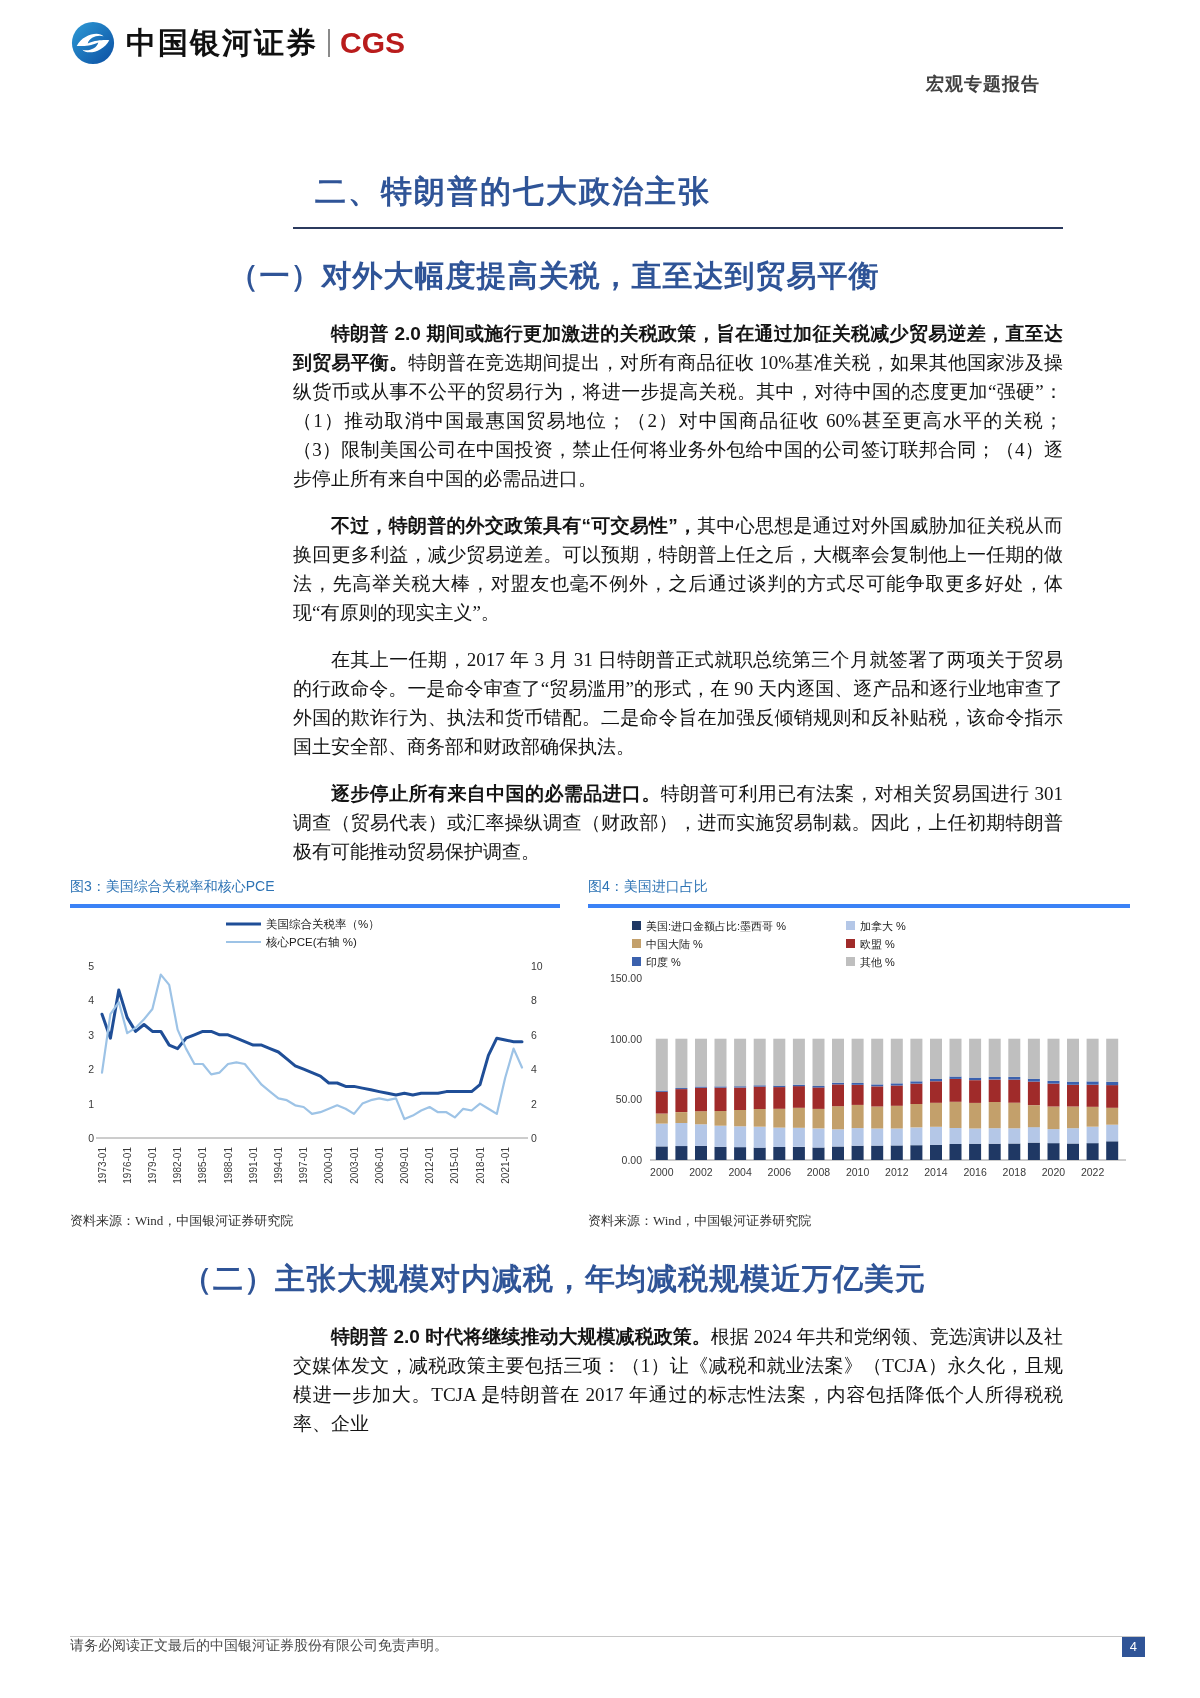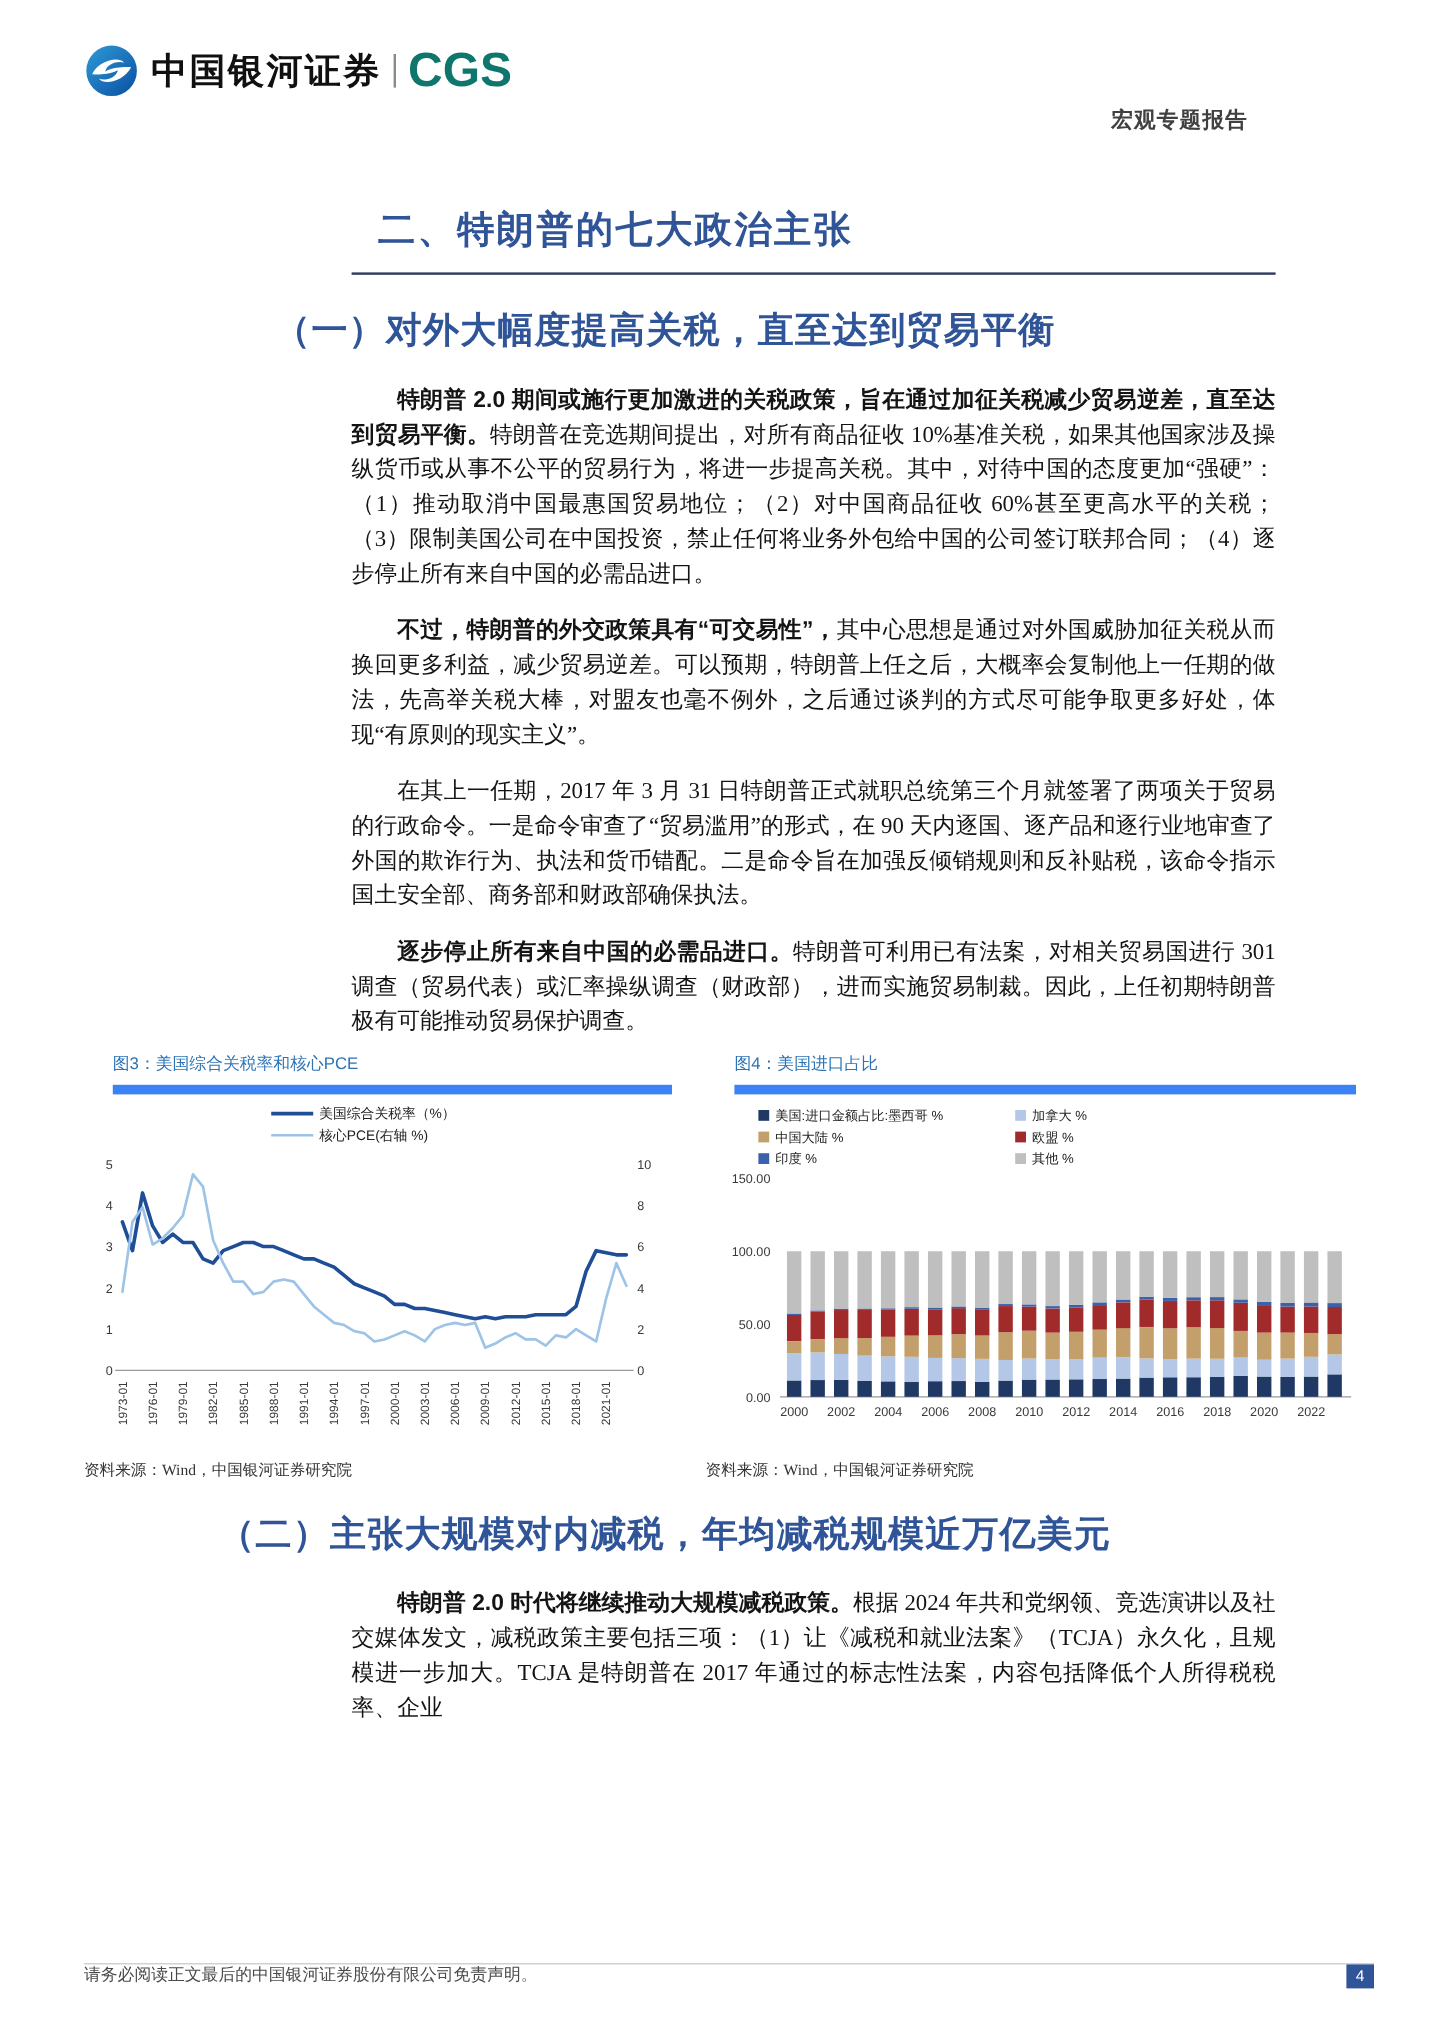--- a/index.html
+++ b/index.html
@@ -3,44 +3,44 @@
 <meta charset="utf-8">
 <style>
   html,body { margin:0; padding:0; background:#ffffff; }
   * { box-sizing:border-box; }
   .page {
     position:relative; width:1200px; height:1698px; margin:0 auto;
     background:#ffffff; overflow:hidden;
     font-family:"Liberation Serif","DejaVu Serif",serif; color:#111111;
   }
   
-  .header { position:absolute; top:36px; left:70px; right:70px; height:84px; }
+  .header { position:absolute; top:20px; left:70px; right:70px; height:84px; }
   .logo { display:flex; align-items:center; }
   .logo-mark { width:46px; height:46px; display:inline-block; }
   .logo-cn { font-family:"Liberation Sans","DejaVu Sans",sans-serif; font-weight:700; font-size:30px; color:#101010; letter-spacing:2px; margin-left:10px; }
   .logo-sep { width:2px; height:28px; background:#8a8a8a; margin:0 10px; }
-  .logo-en { font-family:"Liberation Sans","DejaVu Sans",sans-serif; font-weight:700; font-size:40px; color:#0f766e; }
+  .logo-en { font-family:"Liberation Sans","DejaVu Sans",sans-serif; font-weight:700; font-size:30px; color:#b91c1c; }
   .report-type { position:absolute; top:52px; right:90px; font-family:"Liberation Serif","DejaVu Serif",serif; font-weight:700; font-size:18px; color:#404040; letter-spacing:1px; }
   
   .block { position:absolute; left:0; width:1108px; }
   .content1 { top:172px; }
   .content2 { top:1258px; }
   .col { margin-left:293px; width:770px; }
   .h1 { font-family:"Liberation Sans","DejaVu Sans",sans-serif; font-weight:700; font-size:31px; line-height:1.3; color:#2F5497; margin:0 0 0 315px; letter-spacing:2px; }
   .rule { height:2px; background:#2B3A5E; margin-top:15px; }
   .h2 { font-family:"Liberation Sans","DejaVu Sans",sans-serif; font-weight:700; font-size:30px; line-height:1.4; color:#2F5497; text-align:center; margin:26px 0 0 0; letter-spacing:1px; }
   p.body { font-size:19px; line-height:29px; text-align:justify; text-indent:2em; margin:0 0 18px 293px; width:770px; color:#141414; }
   p.body.first { margin-top:22px; }
   p.body strong { font-family:"Liberation Sans","DejaVu Sans",sans-serif; font-weight:700; }
   
   .figures { position:absolute; top:878px; left:70px; width:1060px; display:flex; }
   .fig { margin:0; padding:0; }
   .fig.left { width:490px; margin-right:28px; }
   .fig.right { width:542px; }
-  .fig-title { font-family:"Liberation Sans","DejaVu Sans",sans-serif; font-size:14px; color:#2E74B5; padding-bottom:8px; border-bottom:8px solid #3b82f6;margin-left:24px; }
+  .fig-title { font-family:"Liberation Sans","DejaVu Sans",sans-serif; font-size:14px; color:#2E74B5; padding-bottom:8px; border-bottom:4px solid #3b82f6; }
   .fig-svg { display:block; margin-top:4px; }
   .fig-source { font-size:13px; color:#333333; margin-top:8px; }
   
   .footer { position:absolute; top:1636px; left:70px; right:55px; border-top:1px solid #C6C6C6; padding-top:0; display:flex; justify-content:space-between; align-items:flex-start; }
   .disclaimer { font-size:14px; color:#4a4a4a; }
   .page-num { display:inline-block; background:#2F5497; color:#ffffff; font-family:"Liberation Sans","DejaVu Sans",sans-serif; font-size:13px; line-height:20px; padding:0 8px; text-align:center; }
 </style>
 </head>
 <body>
 

